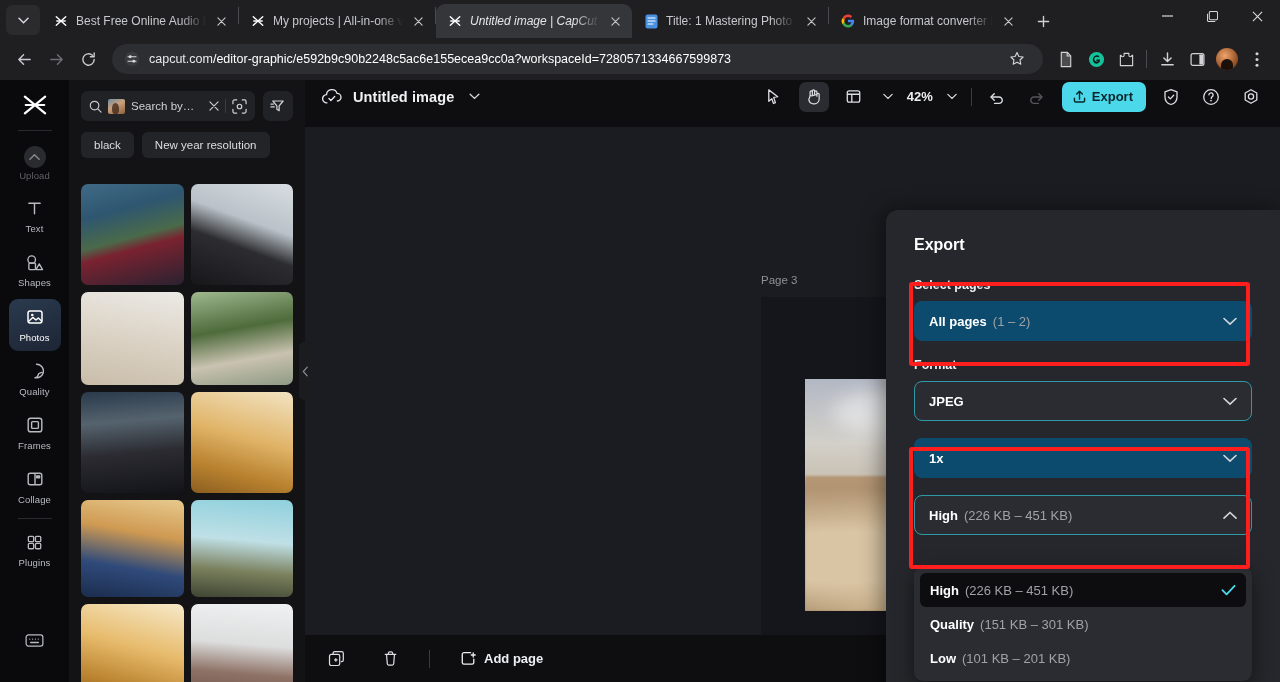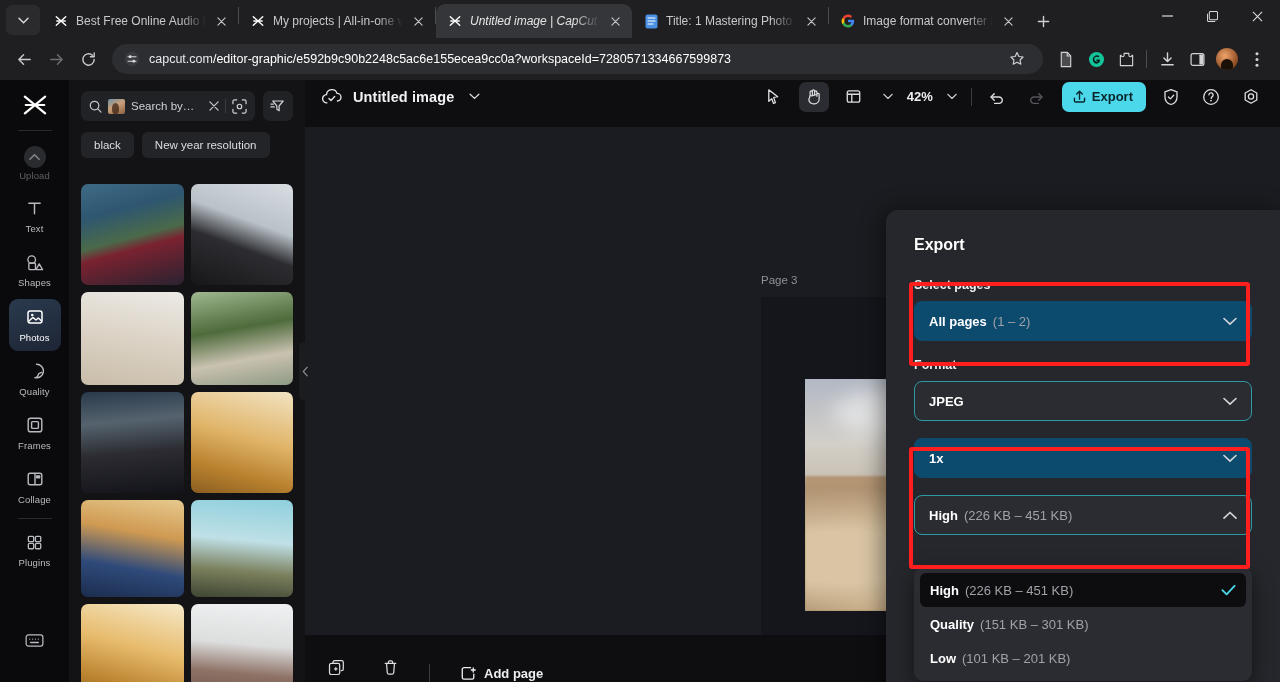--- a/index.html
+++ b/index.html
@@ -240,21 +240,21 @@
   .pp-face { position:absolute; left:26%; top:10%; width:46%; height:40%;
     border-radius: 46% 46% 52% 52%; background: #c79a7c; }
   .pp-glass { position:absolute; left:27%; top:22%; width:44%; height:9%;
     border-radius: 3px; background: #2a3340; }
   .pp-body { position:absolute; left:4%; top:50%; width:84%; height:52%;
     border-radius: 36% 36% 8% 8%; background: linear-gradient(180deg,#1a1419,#0d0a0e); }
   .pp-shoulder { position:absolute; right:-6%; top:52%; width:46%; height:30%;
     border-radius: 50% 40% 10% 10%; background: #c4977a; }
 
   .bottombar {
-    height: 47px; background: #0e0e11; display: flex; align-items: flex-end;
+    height: 47px; background: #0e0e11; display: flex; align-items: center;
     padding: 0 16px; gap: 24px; flex: 0 0 47px;
   }
   .bb-btn {
     width: 30px; height: 30px; border-radius: 6px; display: flex;
     align-items: center; justify-content: center; color: #dcdde1; cursor: pointer;
     flex: 0 0 auto;
   }
   .bb-btn.dis { color: #57585d; }
   .addpage {
     display: flex; align-items: center; gap: 7px; color: #eceef0;

